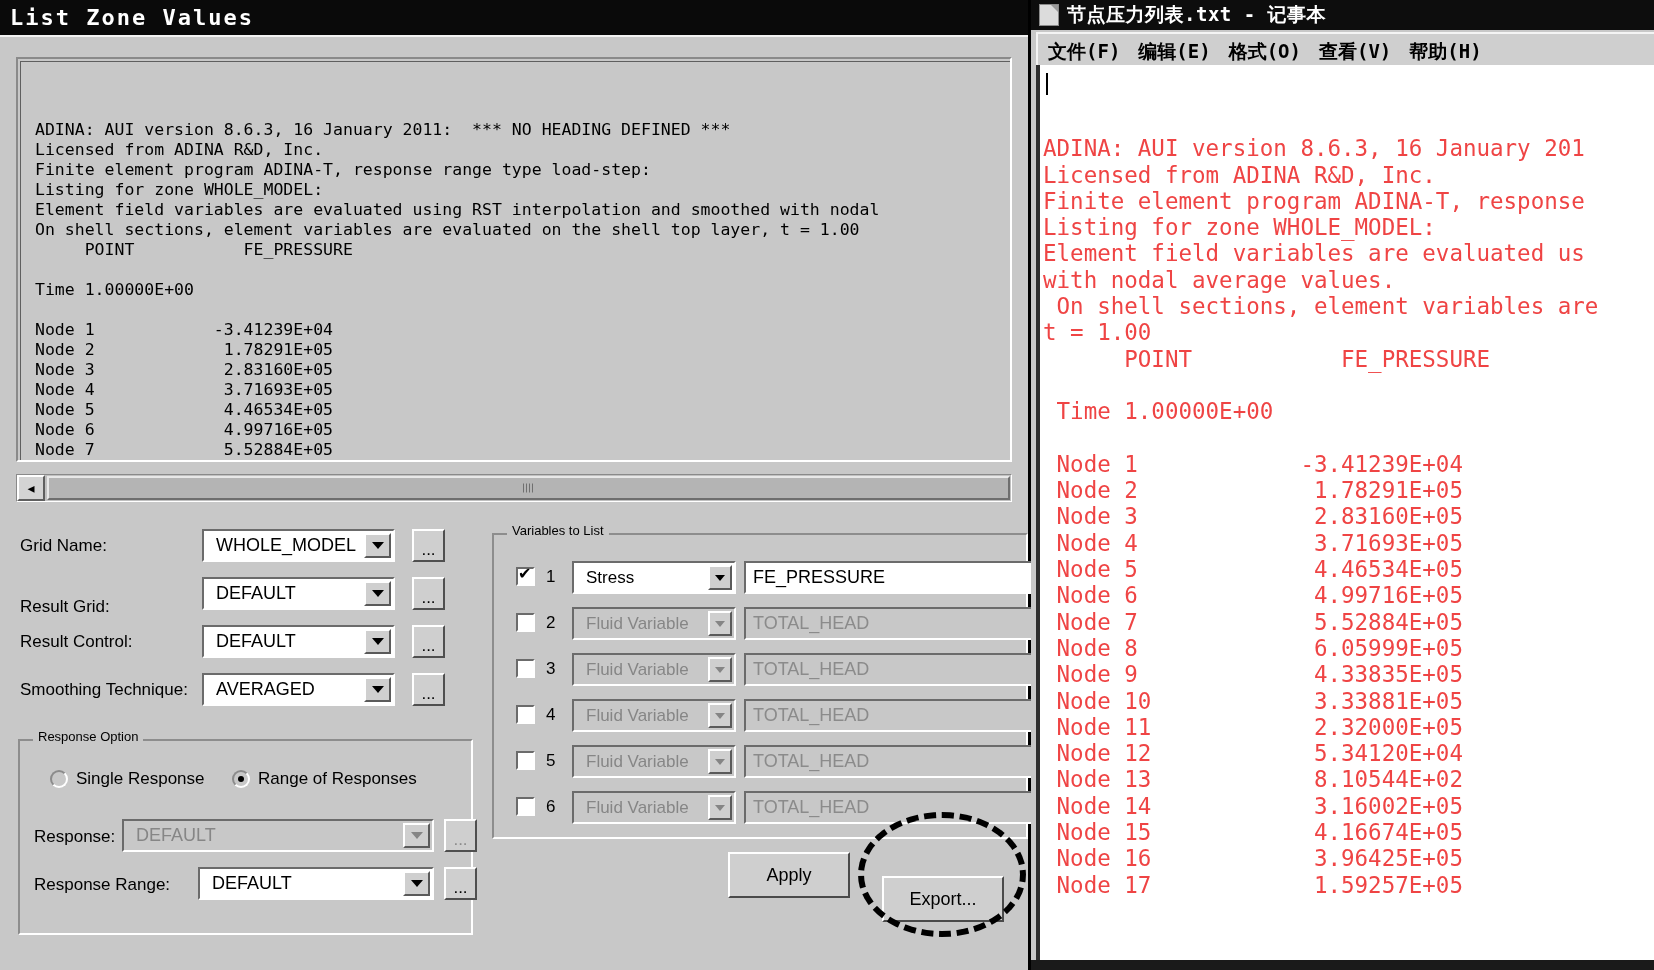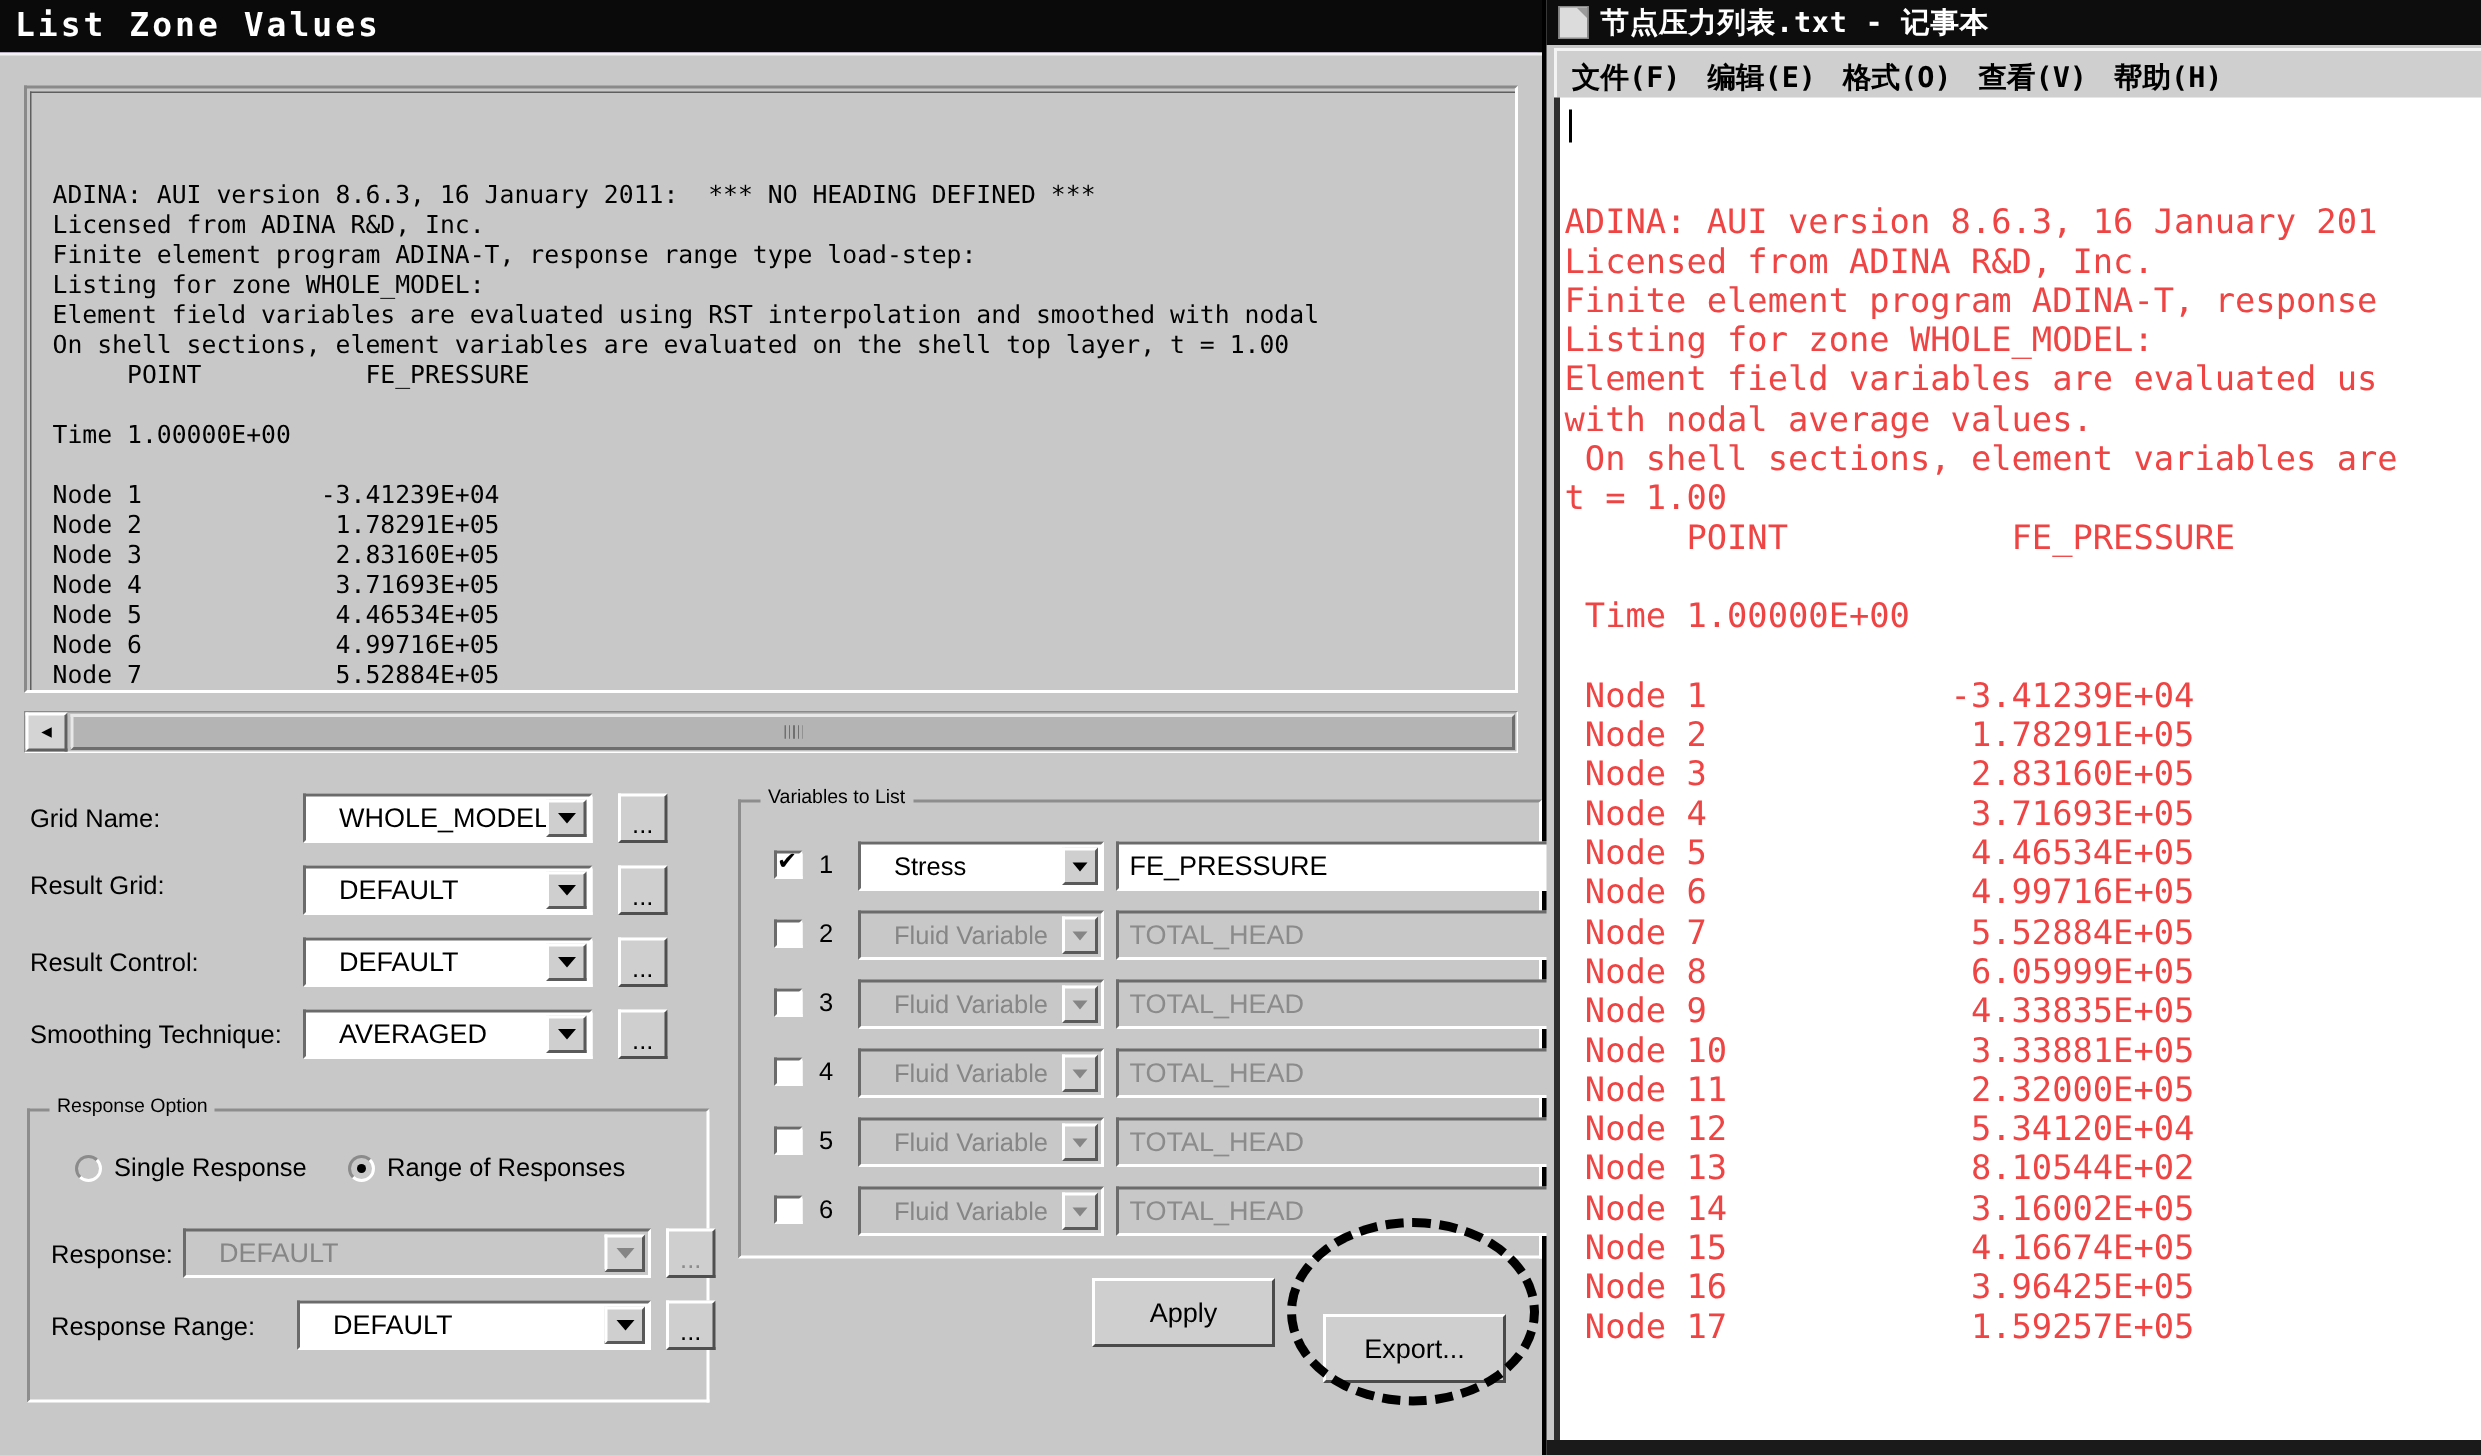--- a/index.html
+++ b/index.html
@@ -100,21 +100,21 @@
   }
   .combo {
     position: relative;
     background: #ffffff;
     border: 2px solid; border-color: #6b6b6b #ffffff #ffffff #6b6b6b;
     height: 33px;
     display: flex; align-items: center;
   }
   .combo.disabled { background: #c8c8c8; }
   .combo .cval {
-    padding-left: 22px; font-size: 18px; color: #000;
+    padding-left: 12px; font-size: 18px; color: #000;
     font-family: "Liberation Sans", sans-serif; white-space: nowrap;
     overflow: hidden;
   }
   .combo.disabled .cval { color: #868686; }
   .combo .carrow {
     position: absolute; right: 2px; top: 2px; bottom: 2px; width: 27px;
     background: #cfcfcf;
     border: 2px solid; border-color: #ffffff #5a5a5a #5a5a5a #ffffff;
     display: flex; align-items: center; justify-content: center;
   }
@@ -309,21 +309,21 @@
           <div class="combo" style="position:absolute; left:182px; top:0; width:193px;">
             <div class="cval">WHOLE_MODEL</div>
             <div class="carrow">
                 <i></i>
               </div>
           </div>
           <div class="dotbtn" style="position:absolute; left:392px; top:0;">...</div>
         </div>
 
         <div style="position:relative; height:48px;">
-          <div class="lbl" style="position:absolute; left:0; top:4px;">Result Grid:</div>
+          <div class="lbl" style="position:absolute; left:0; top:20px;">Result Grid:</div>
           <div class="combo" style="position:absolute; left:182px; top:0; width:193px;">
             <div class="cval">DEFAULT</div>
             <div class="carrow">
                 <i></i>
               </div>
           </div>
           <div class="dotbtn" style="position:absolute; left:392px; top:0;">...</div>
         </div>
 
         <div style="position:relative; height:48px;">

